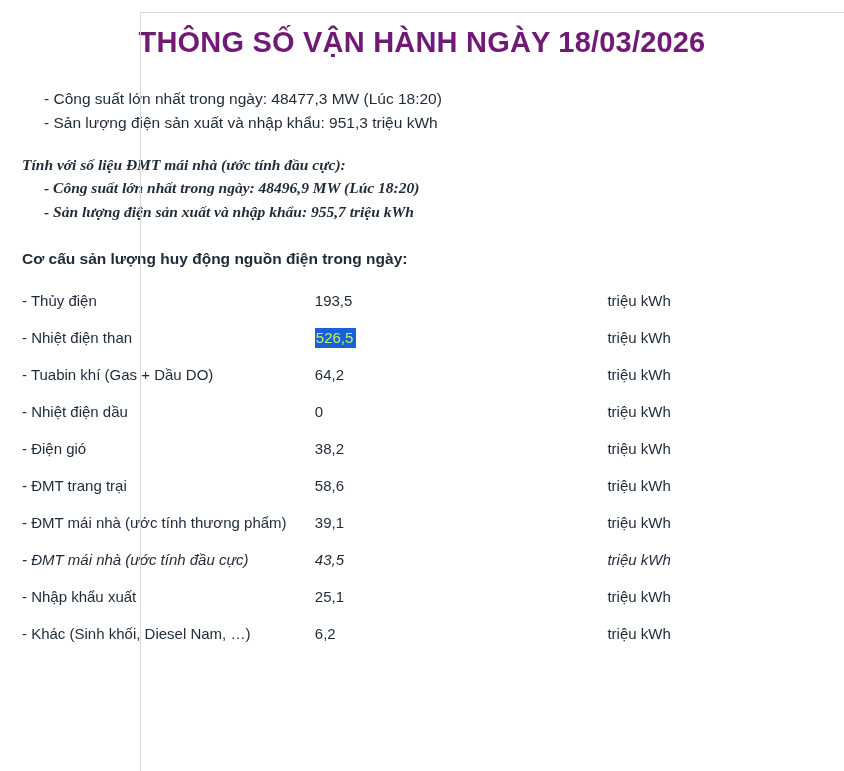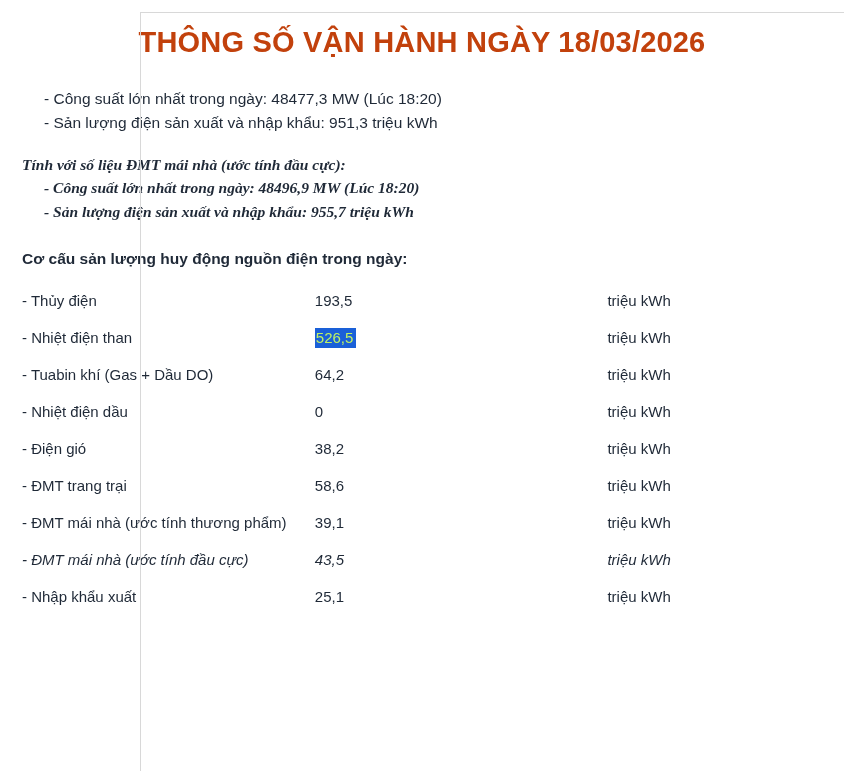--- a/index.html
+++ b/index.html
@@ -19,21 +19,21 @@
     position: relative;
     width: 844px;
     height: 771px;
     box-sizing: border-box;
     padding: 0;
   }
   .title {
     text-align: center;
     font-size: 29px;
     font-weight: bold;
-    color: #c2410c;
+    color: #701a75;
     letter-spacing: 0.2px;
     padding-top: 26px;
     padding-bottom: 6px;
   }
   .content {
     padding: 0 22px 0 22px;
   }
   .section {
     margin-top: 22px;
   }
@@ -187,18 +187,23 @@
           <td class="value"><span>43,5</span></td>
           <td class="unit">triệu kWh</td>
         </tr>
 
         <tr>
           <td class="label">- Nhập khẩu xuất</td>
           <td class="value"><span>25,1</span></td>
           <td class="unit">triệu kWh</td>
         </tr>
 
+        <tr>
+          <td class="label">- Khác (Sinh khối, Diesel Nam, …)</td>
+          <td class="value"><span>6,2</span></td>
+          <td class="unit">triệu kWh</td>
+        </tr>
 
       </tbody>
     </table>
 
   </div>
 </div>
 
 </body></html>

